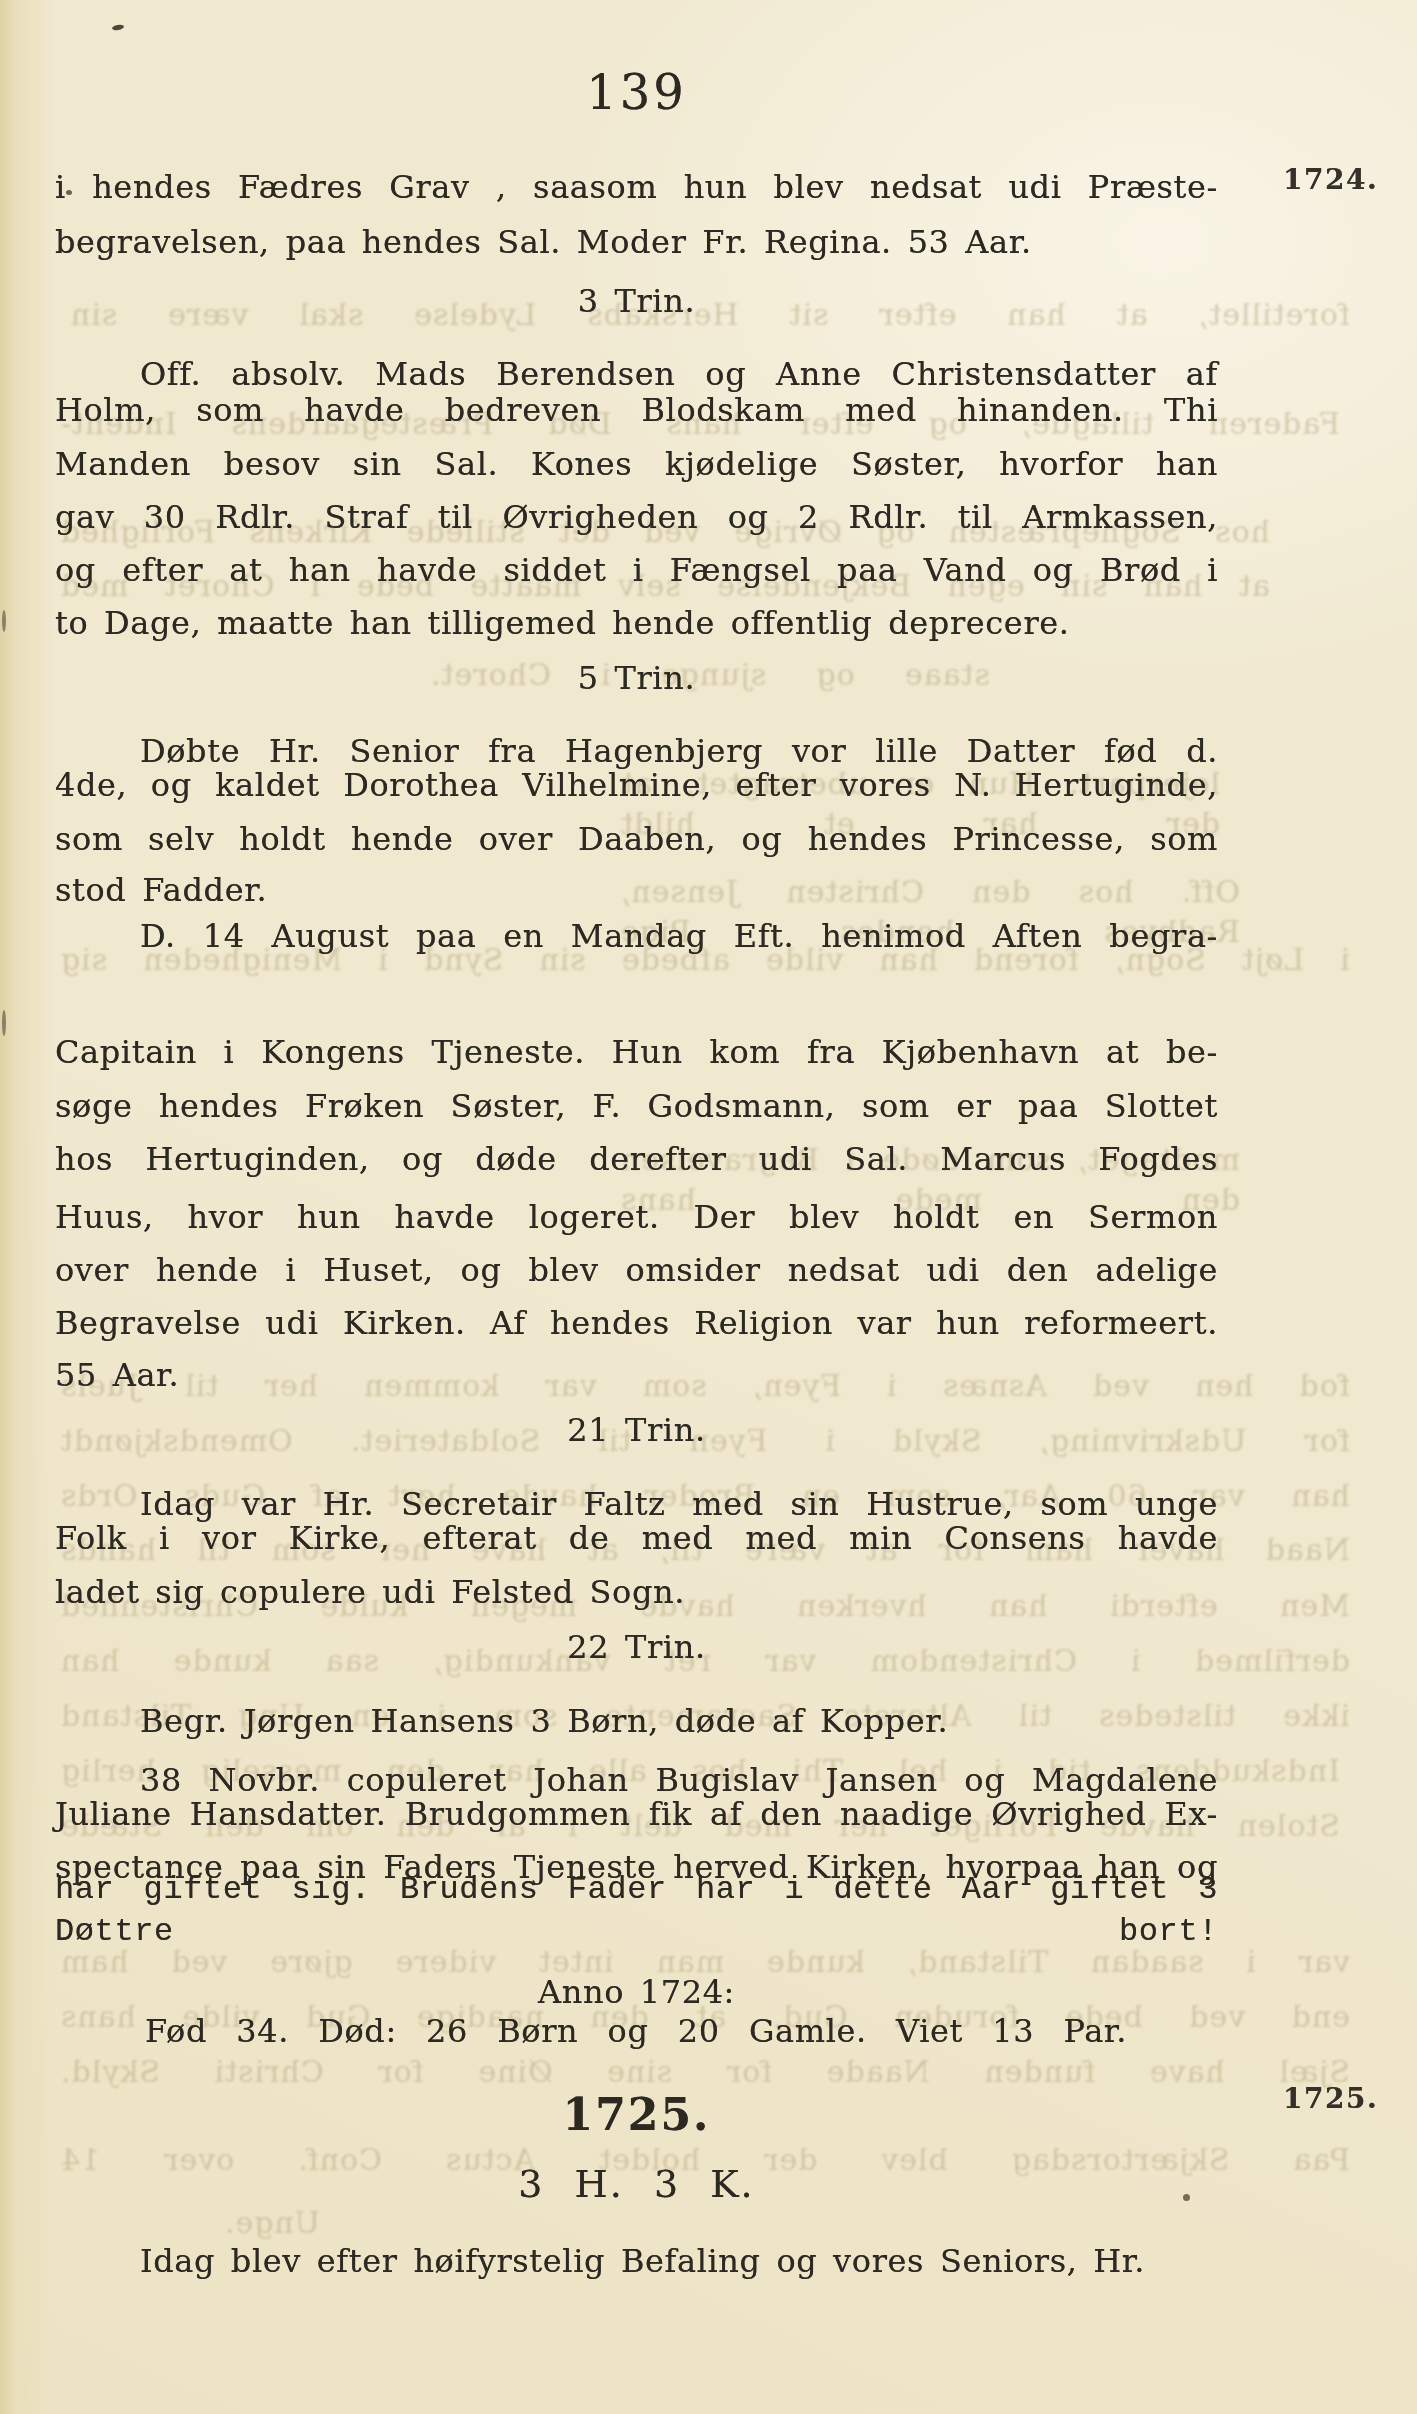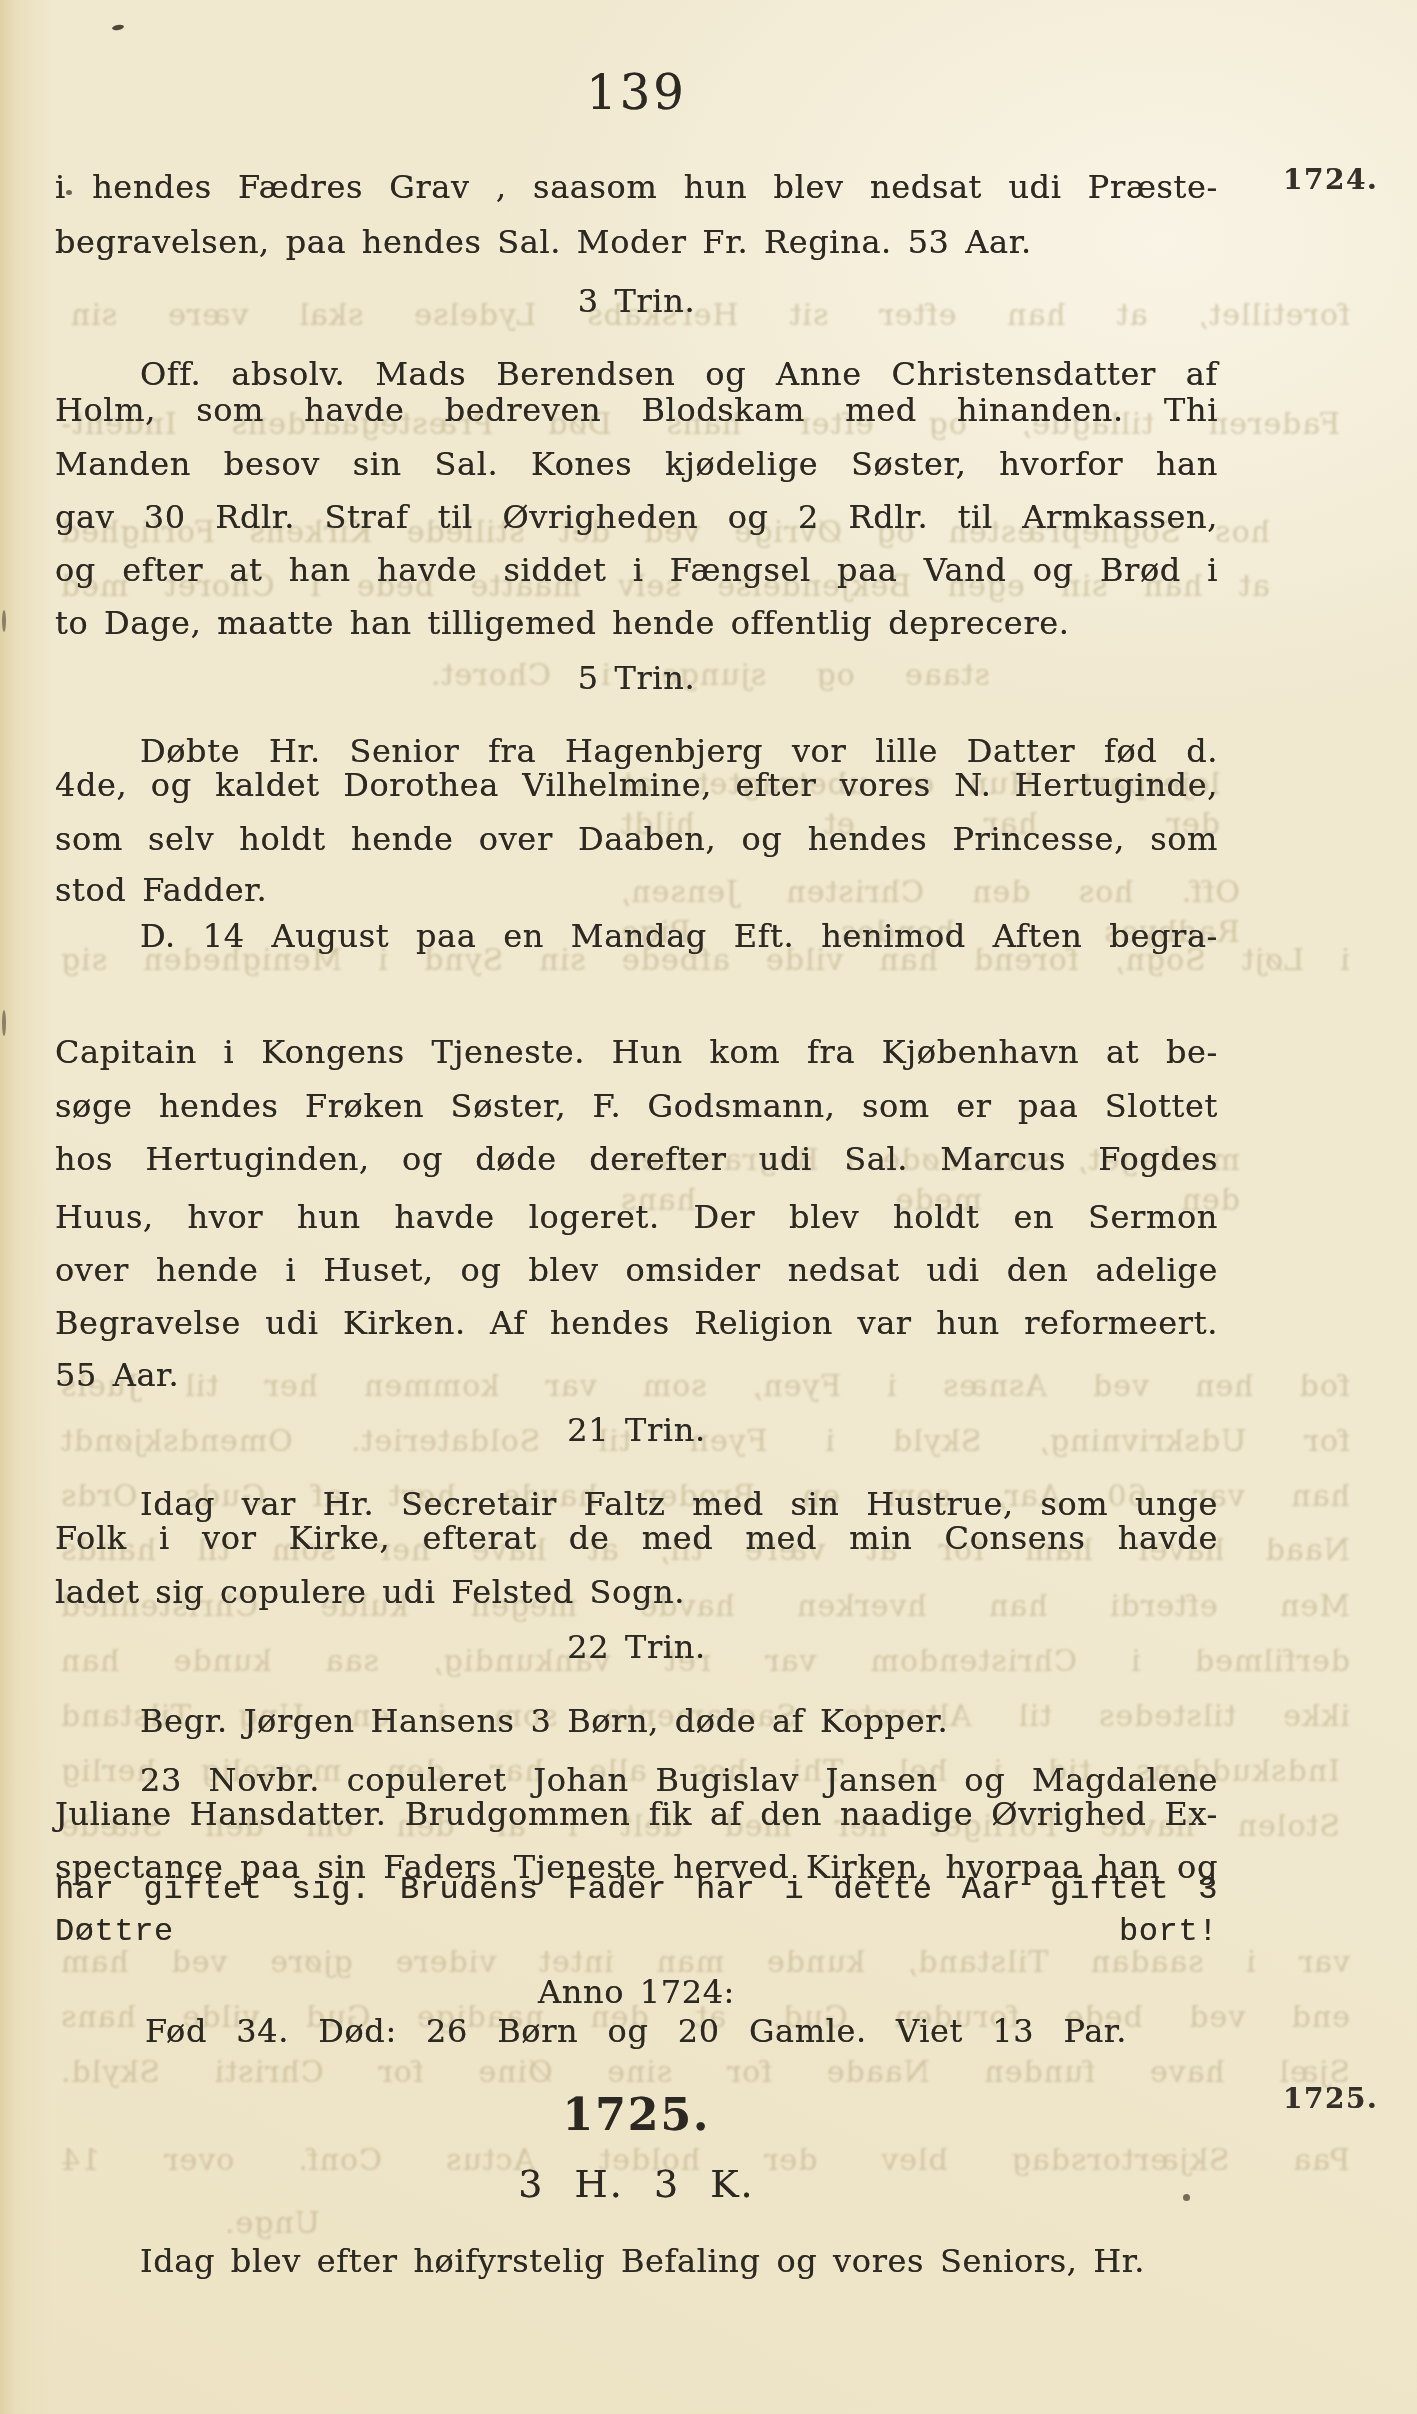--- a/index.html
+++ b/index.html
@@ -106,21 +106,21 @@
       <div class="line a-j" style="top: 1196px;">Huus, hvor hun havde logeret. Der blev holdt en Sermon</div>
       <div class="line a-j" style="top: 1249px;">over hende i Huset, og blev omsider nedsat udi den adelige</div>
       <div class="line a-j" style="top: 1302px;">Begravelse udi Kirken. Af hendes Religion var hun reformeert.</div>
       <div class="line a-l" style="top: 1354px;">55 Aar.</div>
       <div class="line a-c heading" style="top: 1409px;">21 Trin.</div>
       <div class="line a-j ind" style="top: 1464px;">Idag var Hr. Secretair Faltz med sin Hustrue, som unge</div>
       <div class="line a-j" style="top: 1517px;">Folk i vor Kirke, efterat de med med min Consens havde</div>
       <div class="line a-l" style="top: 1571px;">ladet sig copulere udi Felsted Sogn.</div>
       <div class="line a-c heading" style="top: 1626px;">22 Trin.</div>
       <div class="line a-l ind" style="top: 1681px;">Begr. Jørgen Hansens 3 Børn, døde af Kopper.</div>
-      <div class="line a-j ind" style="top: 1740px;">23 Novbr. copuleret Johan Bugislav Jansen og Magdalene</div>
+      <div class="line a-j ind" style="top: 1740px;">38 Novbr. copuleret Johan Bugislav Jansen og Magdalene</div>
       <div class="line a-j" style="top: 1793px;">Juliane Hansdatter. Brudgommen fik af den naadige Øvrighed Ex-</div>
       <div class="line a-j" style="top: 1846px;">spectance paa sin Faders Tjeneste herved Kirken, hvorpaa han og</div>
       <div class="line a-j" style="top: 1869px; font-family: Liberation Mono, monospace;">har giftet sig. Brudens Fader har i dette Aar giftet 3 Døttre bort!</div>
       <div class="line a-c heading" style="top: 1948px; margin-top: 23px;">Anno 1724:</div>
       <div class="line a-j split" style="top: 2010px;">Fød 34. Død: 26 Børn og 20 Gamle. Viet 13 Par.</div>
       <div class="line a-c year-big" style="top: 2086px;">1725.</div>
       <div class="line a-c hk" style="top: 2163px;">3 H. 3 K.</div>
       <div class="line a-l ind" style="top: 2221px;">Idag blev efter høifyrstelig Befaling og vores Seniors, Hr.</div>
     </div>
   <div class="layer" id="speck-layer">

